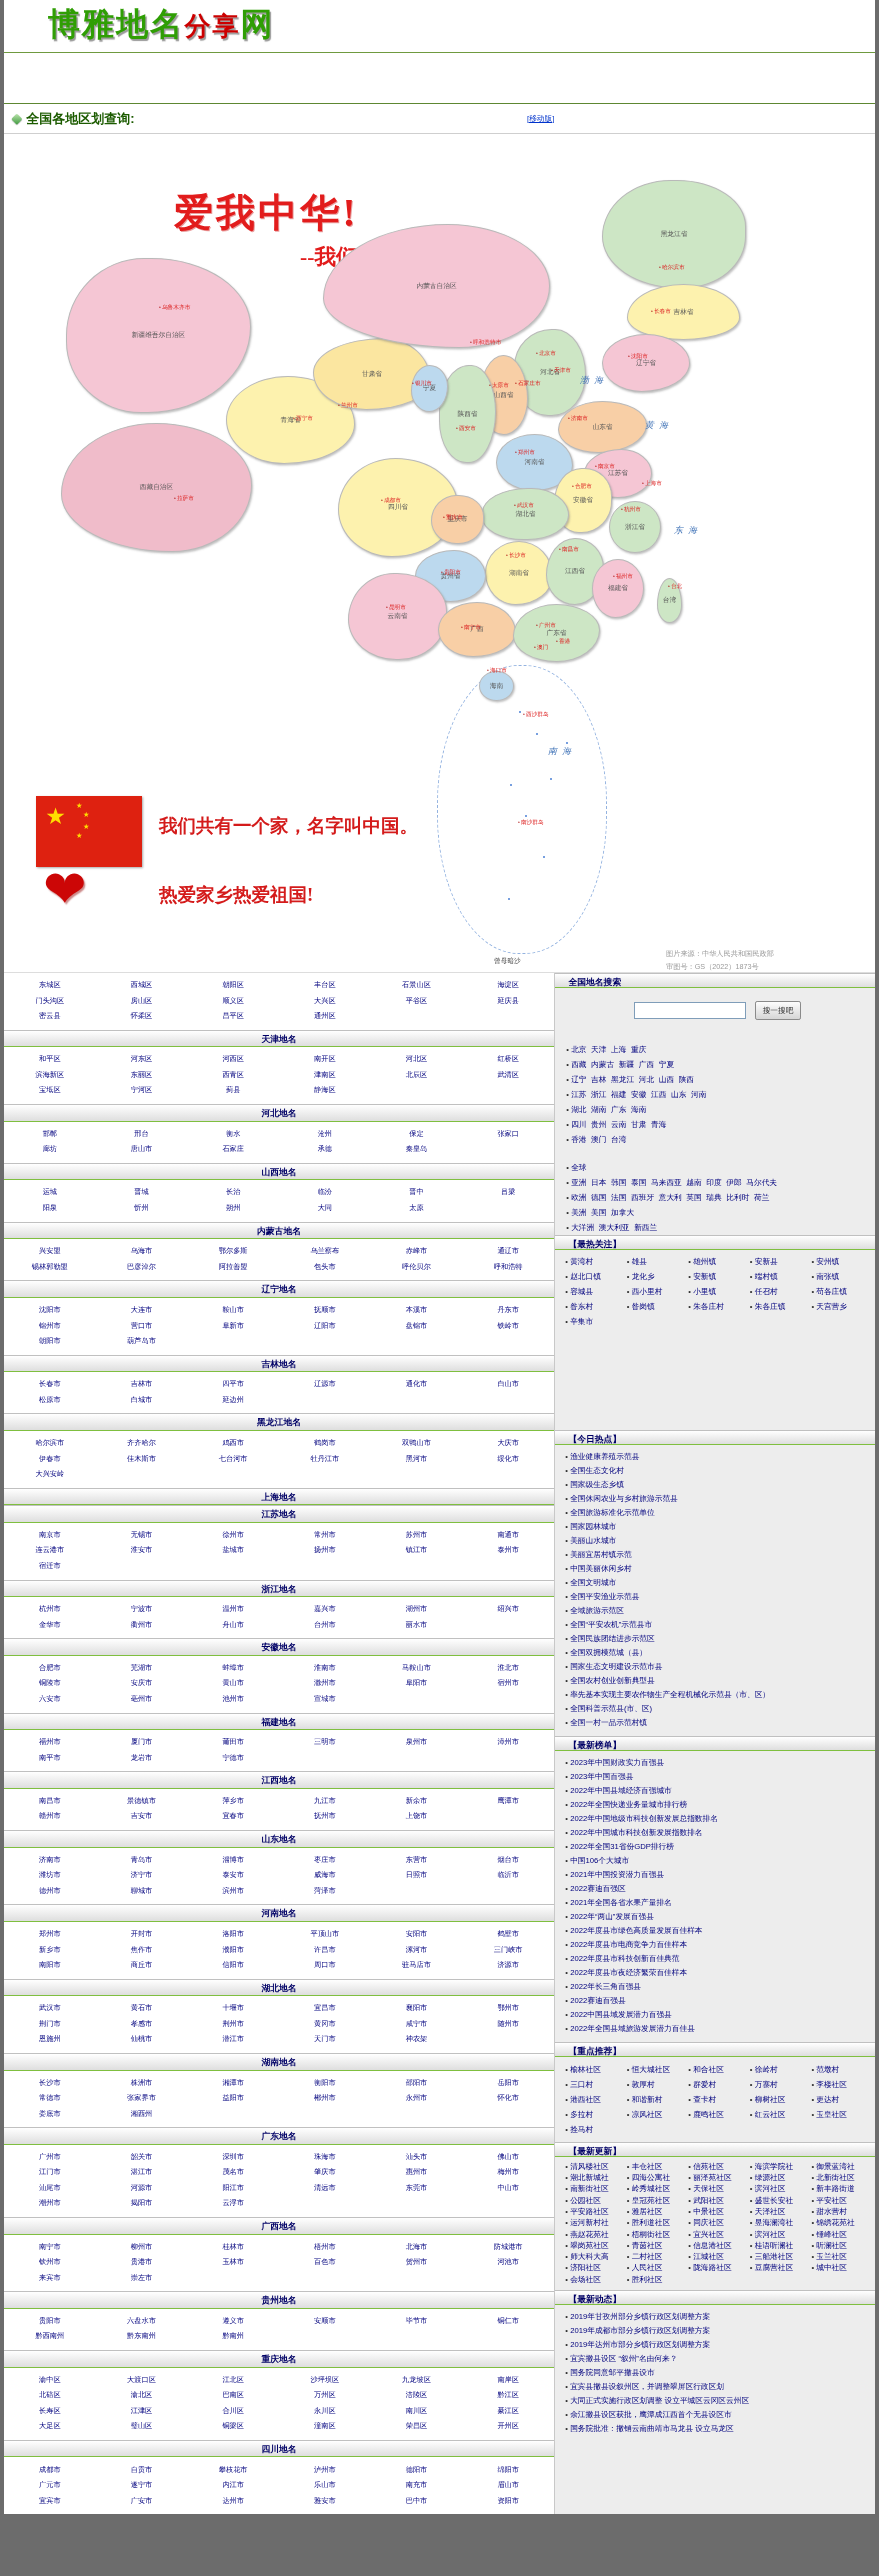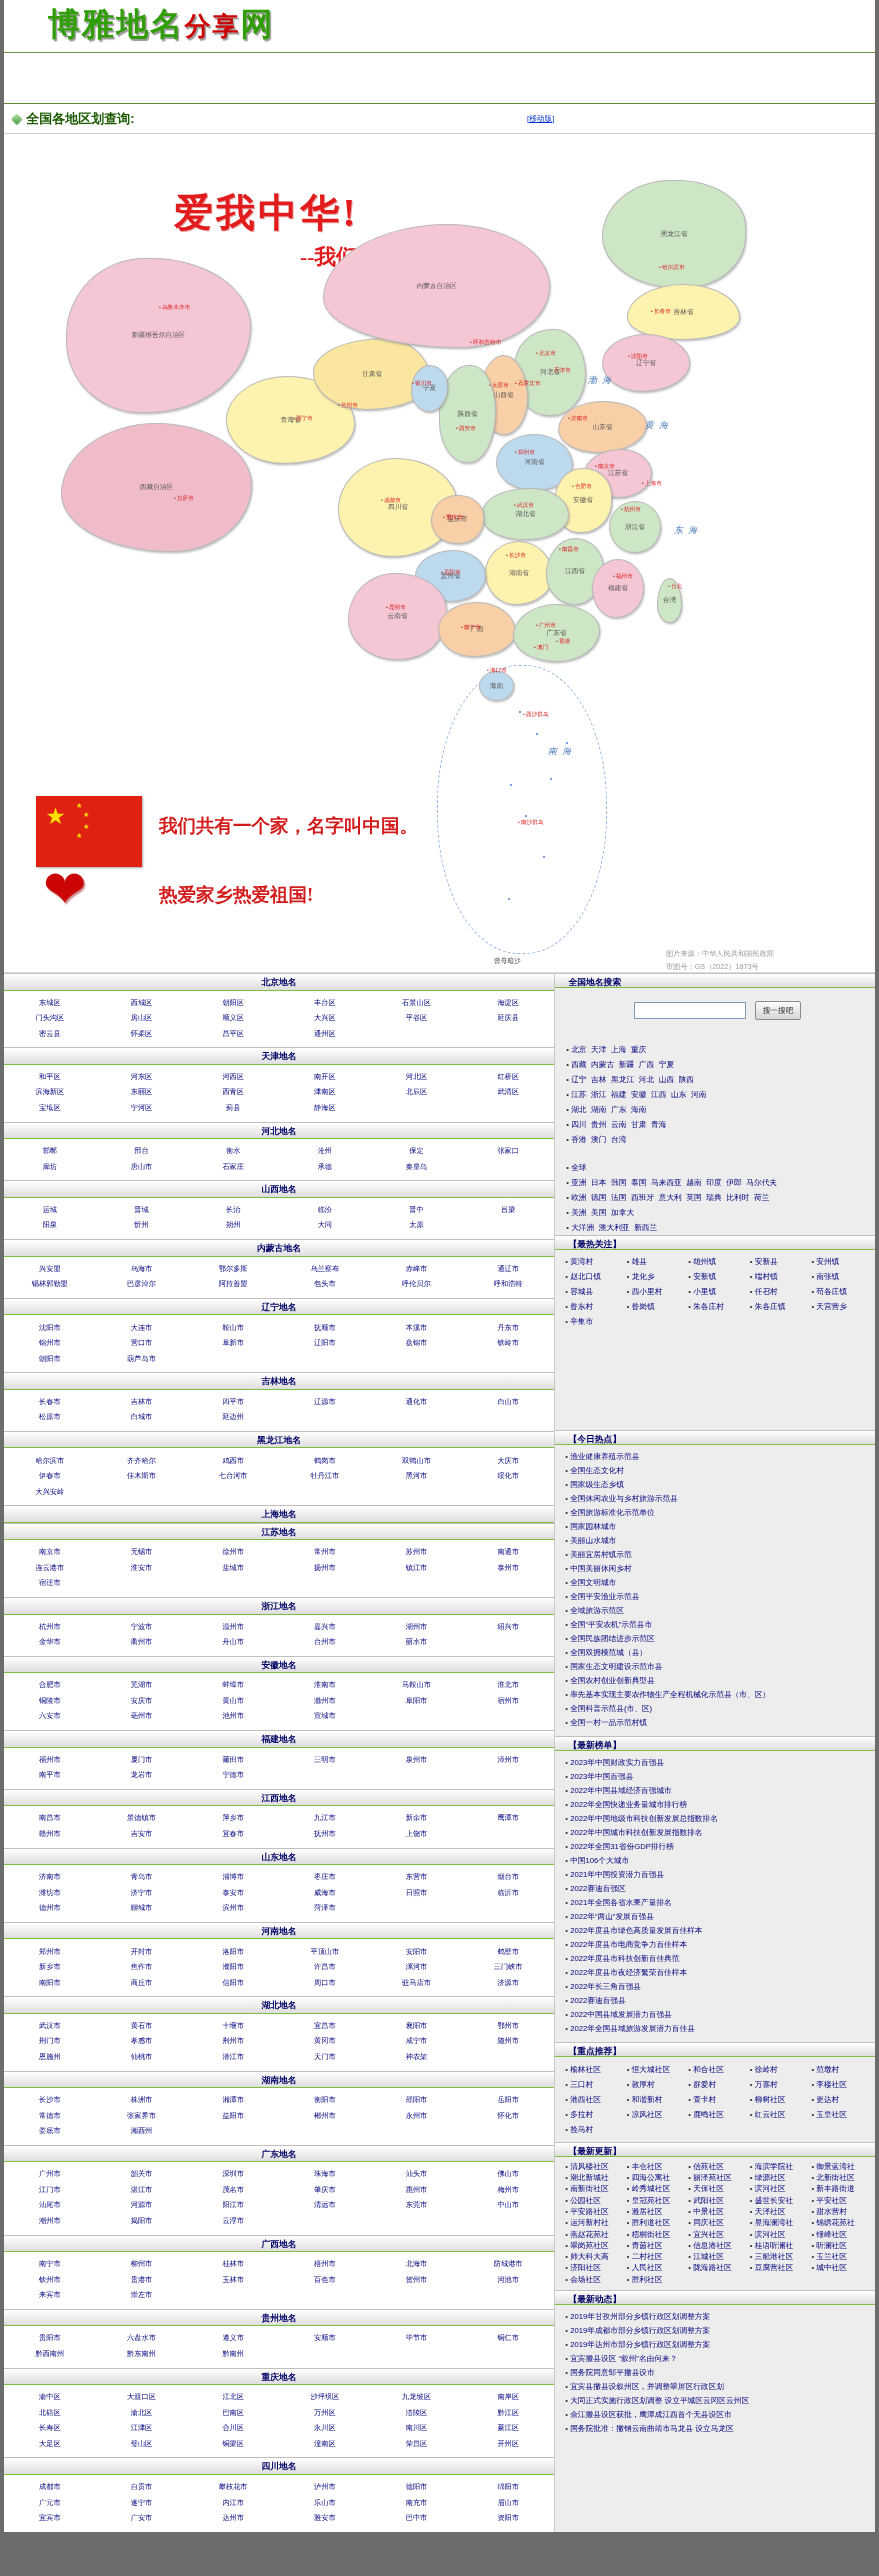--- a/index.html
+++ b/index.html
@@ -283,37 +283,36 @@
       <span class="city-label" style="left: 382px; top: 470px;">昆明市</span>
       <span class="city-label" style="left: 457px; top: 490px;">南宁市</span>
       <span class="city-label" style="left: 532px; top: 488px;">广州市</span>
       <span class="city-label" style="left: 609px; top: 439px;">福州市</span>
       <span class="city-label" style="left: 664px; top: 449px;">台北</span>
       <span class="city-label" style="left: 483px; top: 533px;">海口市</span>
       <span class="city-label" style="left: 552px; top: 504px;">香港</span>
       <span class="city-label" style="left: 530px; top: 510px;">澳门</span>
       <span class="city-label" style="left: 519px; top: 577px;">西沙群岛</span>
       <span class="city-label" style="left: 514px; top: 685px;">南沙群岛</span>
-      <span class="sea-label" style="left: 576px; top: 241px; margin-left: 8px;">渤 海</span>
+      <span class="sea-label" style="left: 576px; top: 241px;">渤 海</span>
       <span class="sea-label" style="left: 641px; top: 286px;">黄 海</span>
       <span class="sea-label" style="left: 670px; top: 391px;">东 海</span>
       <span class="sea-label" style="left: 544px; top: 612px;">南 海</span>
       <span class="isl-dot" style="left: 515px; top: 577px;"></span>
       <span class="isl-dot" style="left: 532px; top: 599px;"></span>
       <span class="isl-dot" style="left: 506px; top: 650px;"></span>
       <span class="isl-dot" style="left: 521px; top: 681px;"></span>
       <span class="isl-dot" style="left: 539px; top: 722px;"></span>
       <span class="isl-dot" style="left: 504px; top: 764px;"></span>
       <span class="isl-dot" style="left: 546px; top: 644px;"></span>
       <span class="isl-dot" style="left: 562px; top: 608px;"></span>
     </div>
 
   <div class="main-row">
     <div class="left-col" id="left-col">
-        <div class="section-header">北京地名</div>
         <div class="section-body">
           <div class="place-row">
             <a class="place-cell">东城区</a>
             <a class="place-cell">西城区</a>
             <a class="place-cell">朝阳区</a>
             <a class="place-cell">丰台区</a>
             <a class="place-cell">石景山区</a>
             <a class="place-cell">海淀区</a>
           </div>
           <div class="place-row">

